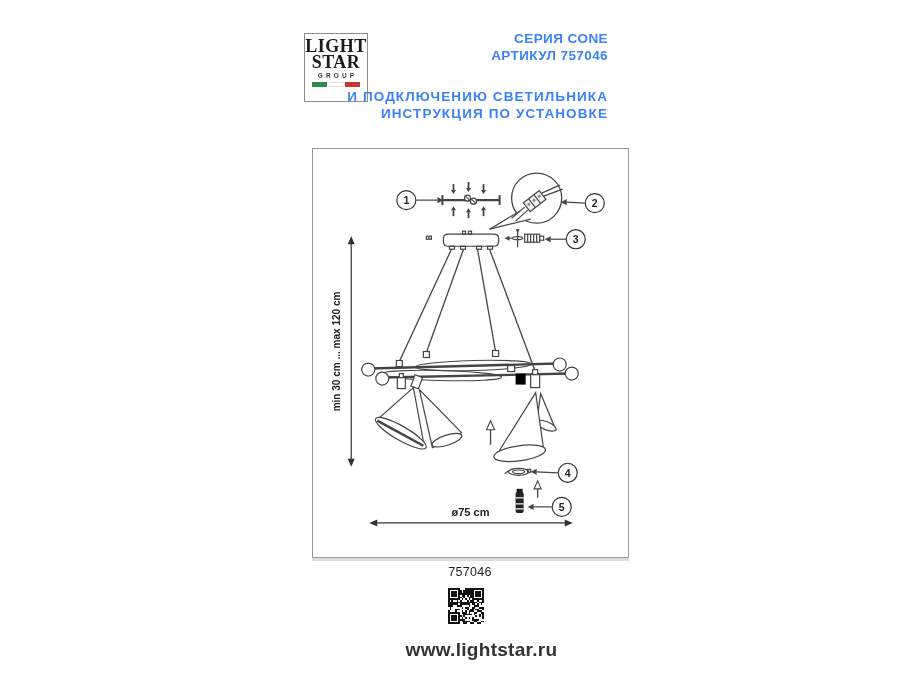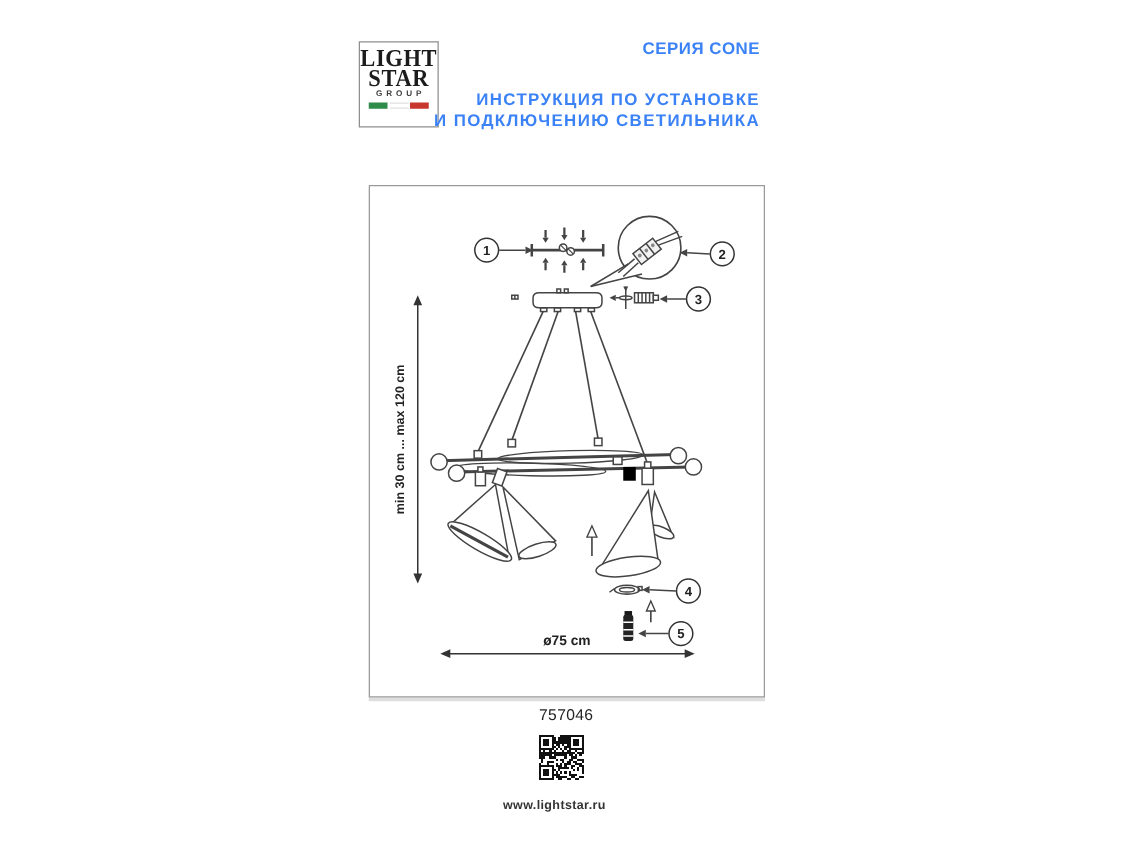--- a/index.html
+++ b/index.html
@@ -1,21 +1,21 @@
 <!DOCTYPE html>
 <html><head>
 <meta charset="utf-8">
 <style>
   html,body{margin:0;padding:0;}
   body{
     width:900px;height:675px;background:#ffffff;
     font-family:"Liberation Sans",sans-serif;
     position:relative;overflow:hidden;
   }
-  .sheet{position:absolute;inset:0;}
+  .sheet{position:absolute;inset:0;margin-left:17px;}
 
   
   .logo-box{
     position:absolute;left:287px;top:33px;width:64px;height:69px;
     border:1.5px solid #8e8e8e;background:#fff;box-sizing:border-box;
     text-align:center;padding-top:4px;
   }
   .logo-word{
     font-family:"Liberation Serif","DejaVu Serif",serif;
     font-weight:bold;font-size:18px;line-height:16px;color:#1c1c1c;
@@ -44,45 +44,46 @@
   .diagram-box svg{display:block;width:100%;height:100%;}
   svg text{font-family:"Liberation Sans",sans-serif;}
 
   
   .footer-article{
     position:absolute;top:565px;left:295px;width:316px;text-align:center;
     font-size:12.5px;font-weight:normal;color:#222;letter-spacing:.3px;
   }
   .qr{position:absolute;left:430px;top:588px;width:38px;height:36px;}
   .footer-site{
-    position:absolute;top:639px;left:287px;width:313px;text-align:center;
-    font-size:10px;font-weight:bold;color:#333;letter-spacing:.3px;
+    position:absolute;top:639px;left:308px;width:313px;text-align:center;
+    font-size:19px;font-weight:bold;color:#333;letter-spacing:.3px;
   }
 </style>
 </head>
 <body>
 
 <div class="sheet">
 
   <div class="logo-box">
     <div class="logo-word">LIGHT</div>
     <div class="logo-word">STAR</div>
     <div class="logo-group">GROUP</div>
     <div class="logo-flag">
       <span style="background:#2e8b4a"></span>
       <span class="flag-white" style="background:#ffffff"></span>
       <span style="background:#c8372d"></span>
     </div>
   </div>
 
   <div class="header-block">
     <div class="h-line">СЕРИЯ CONE</div>
+    <div class="h-line">АРТИКУЛ 757046</div>
     <div class="h-instr">
+      <div class="h-line">И ПОДКЛЮЧЕНИЮ СВЕТИЛЬНИКА</div>
       <div class="h-line">ИНСТРУКЦИЯ ПО УСТАНОВКЕ</div>
-      <div class="h-line">И ПОДКЛЮЧЕНИЮ СВЕТИЛЬНИКА</div>
     </div>
   </div>
 
   <div class="diagram-box">
     <svg viewBox="0 0 314 407">
       <g stroke="#444" fill="none" stroke-width="1.2">
 
         <g>
           <line x1="129" y1="51" x2="186" y2="51" stroke-width="2.2"></line>
           <line x1="129" y1="46" x2="129" y2="56" stroke-width="2"></line>

